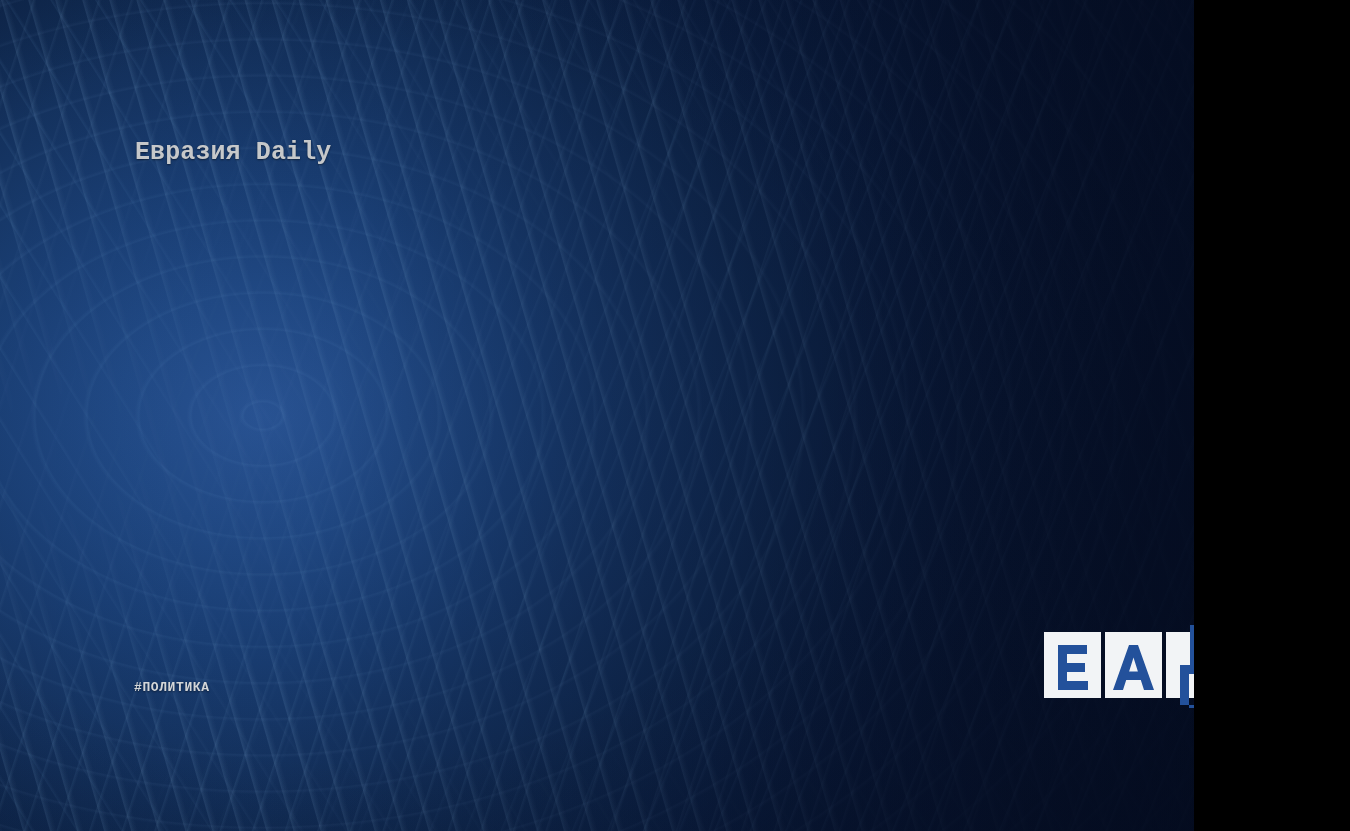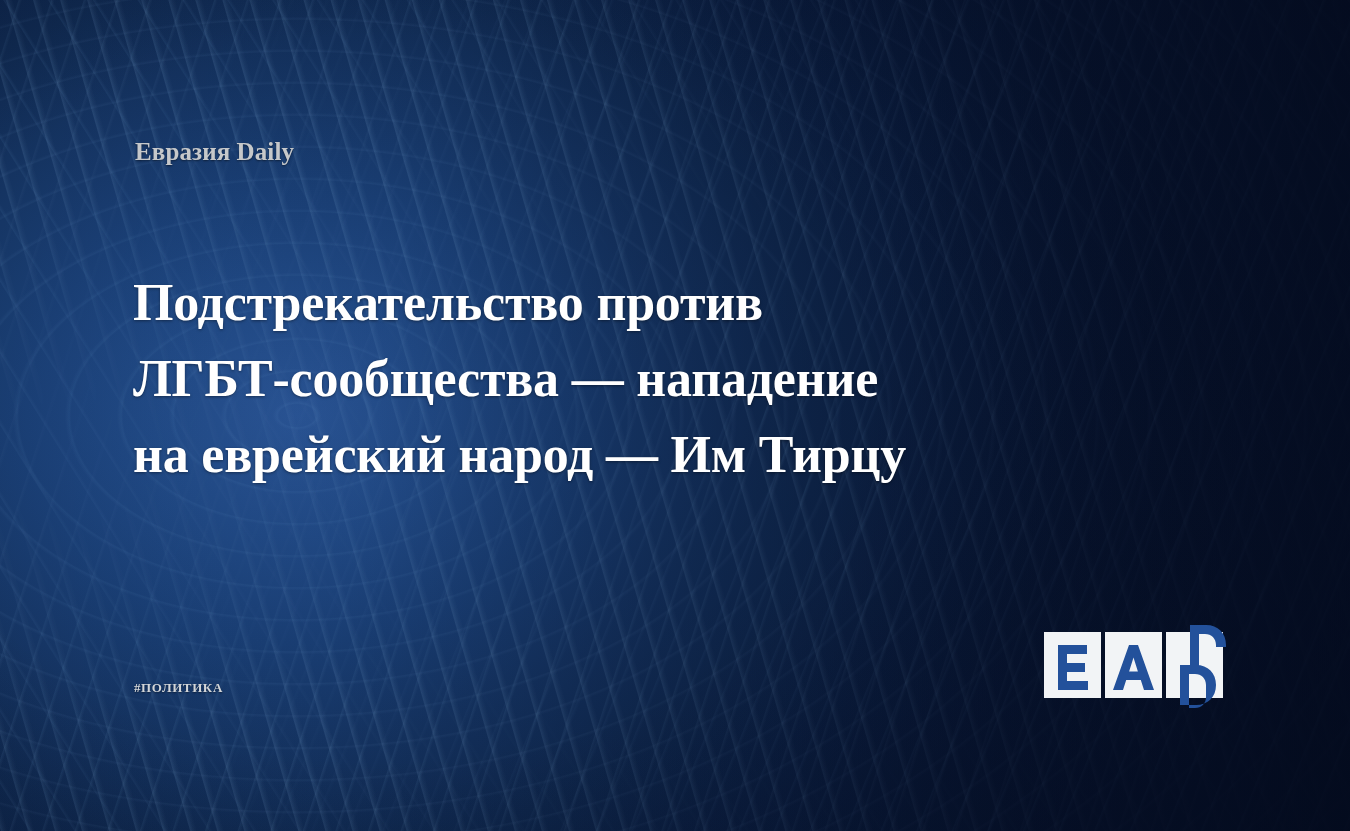--- a/index.html
+++ b/index.html
@@ -2,24 +2,24 @@
 <html><head>
 <meta charset="utf-8">
 <style>
   html, body {
     margin: 0;
     padding: 0;
     background: #000;
   }
   #card {
     position: relative;
-    width: 1350px;
+    width: 1194px;
     height: 831px;
     overflow: hidden;
-    font-family: Liberation Serif, serif;
+    font-family: Liberation Mono, monospace;
     background: #701a75;
   }
 
   
   .bg-layer {
     position: absolute;
     inset: 0;
     pointer-events: none;
   }
   
@@ -211,25 +211,20 @@
   <div class="streaks" id="streaks-b"></div>
   <div class="streaks" id="streaks-c"></div>
   <div class="streaks" id="streaks-d"></div>
   <div class="bg-layer" id="bg-vignette"></div>
   <div class="bg-layer" id="bg-vignette2"></div>
 
   <div id="content">
 
     <div id="brand">Евразия Daily</div>
 
-    <h1 id="headline">
-      <span class="hl-line">Подстрекательство против</span>
-      <span class="hl-line">ЛГБТ-сообщества — нападение</span>
-      <span class="hl-line">на еврейский народ — Им Тирцу</span>
-    </h1>
 
     <div id="category">#ПОЛИТИКА</div>
 
     <div id="logo">
       <div class="sq" id="logo-sq-e"></div>
       <div class="sq" id="logo-sq-a"></div>
       <div class="sq" id="logo-sq-d"></div>
 
       <div class="glyph" id="logo-glyph-e">
         <svg width="57" height="66" viewBox="0 0 57 66">

